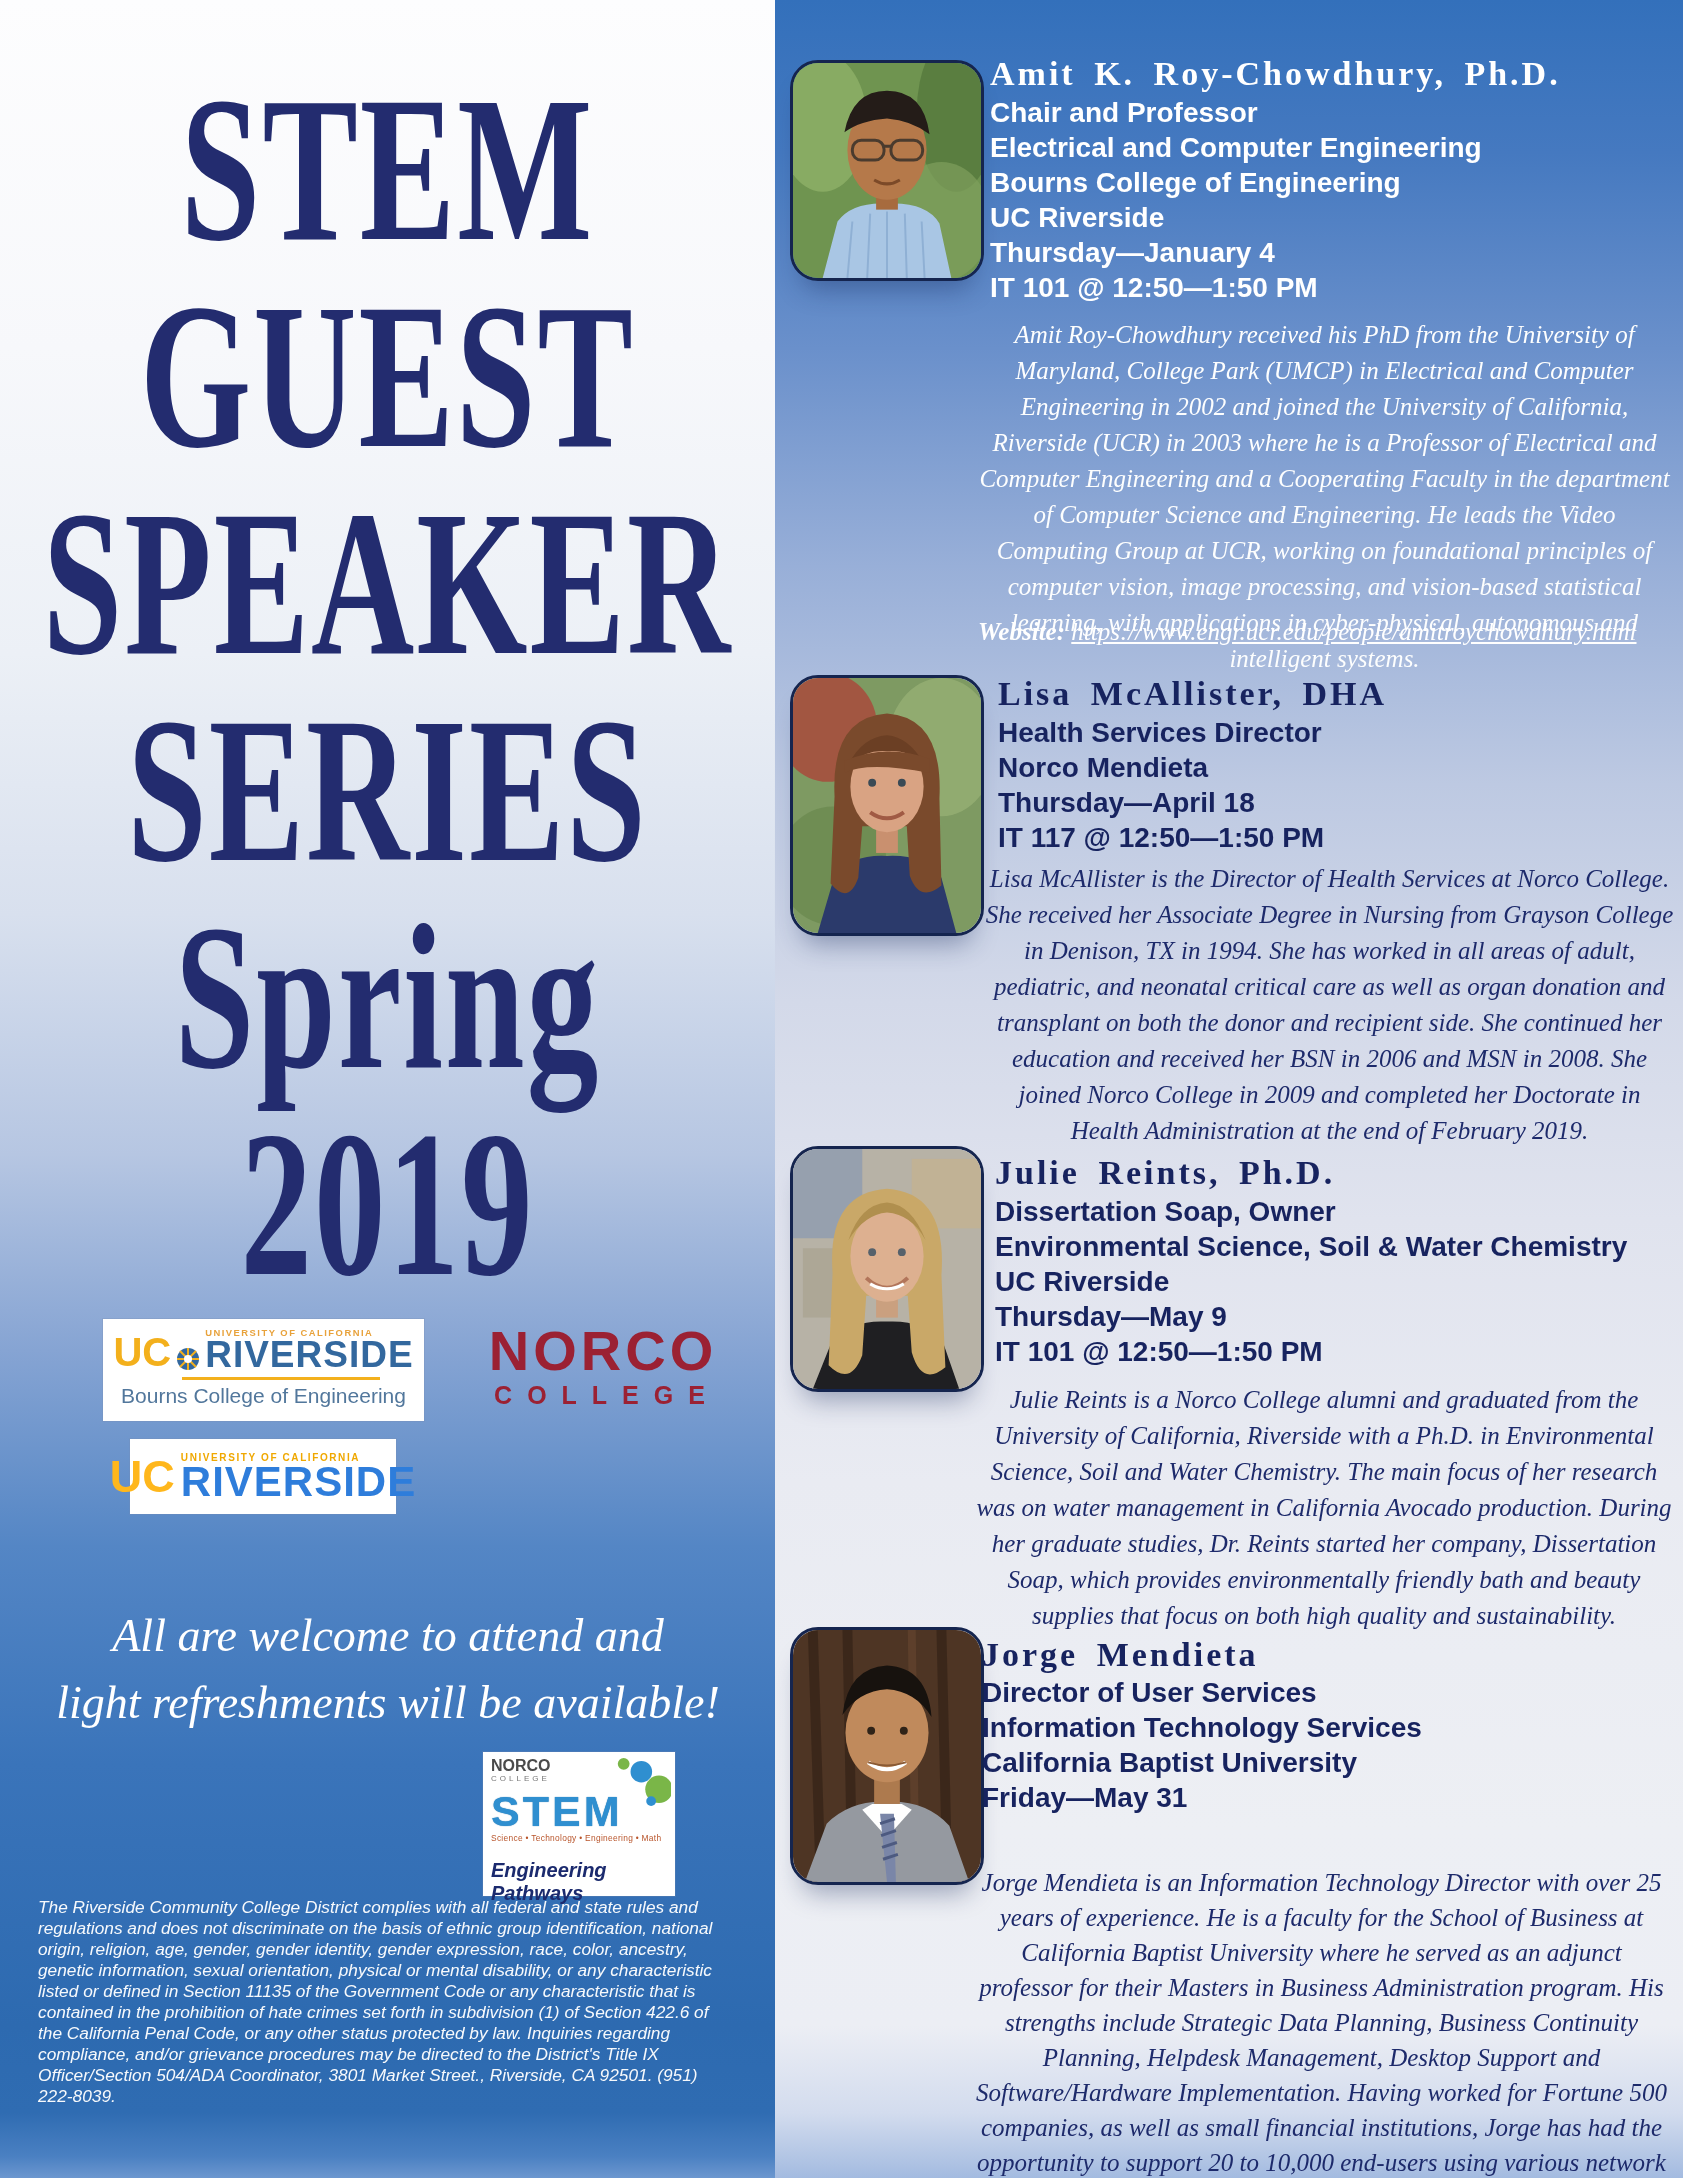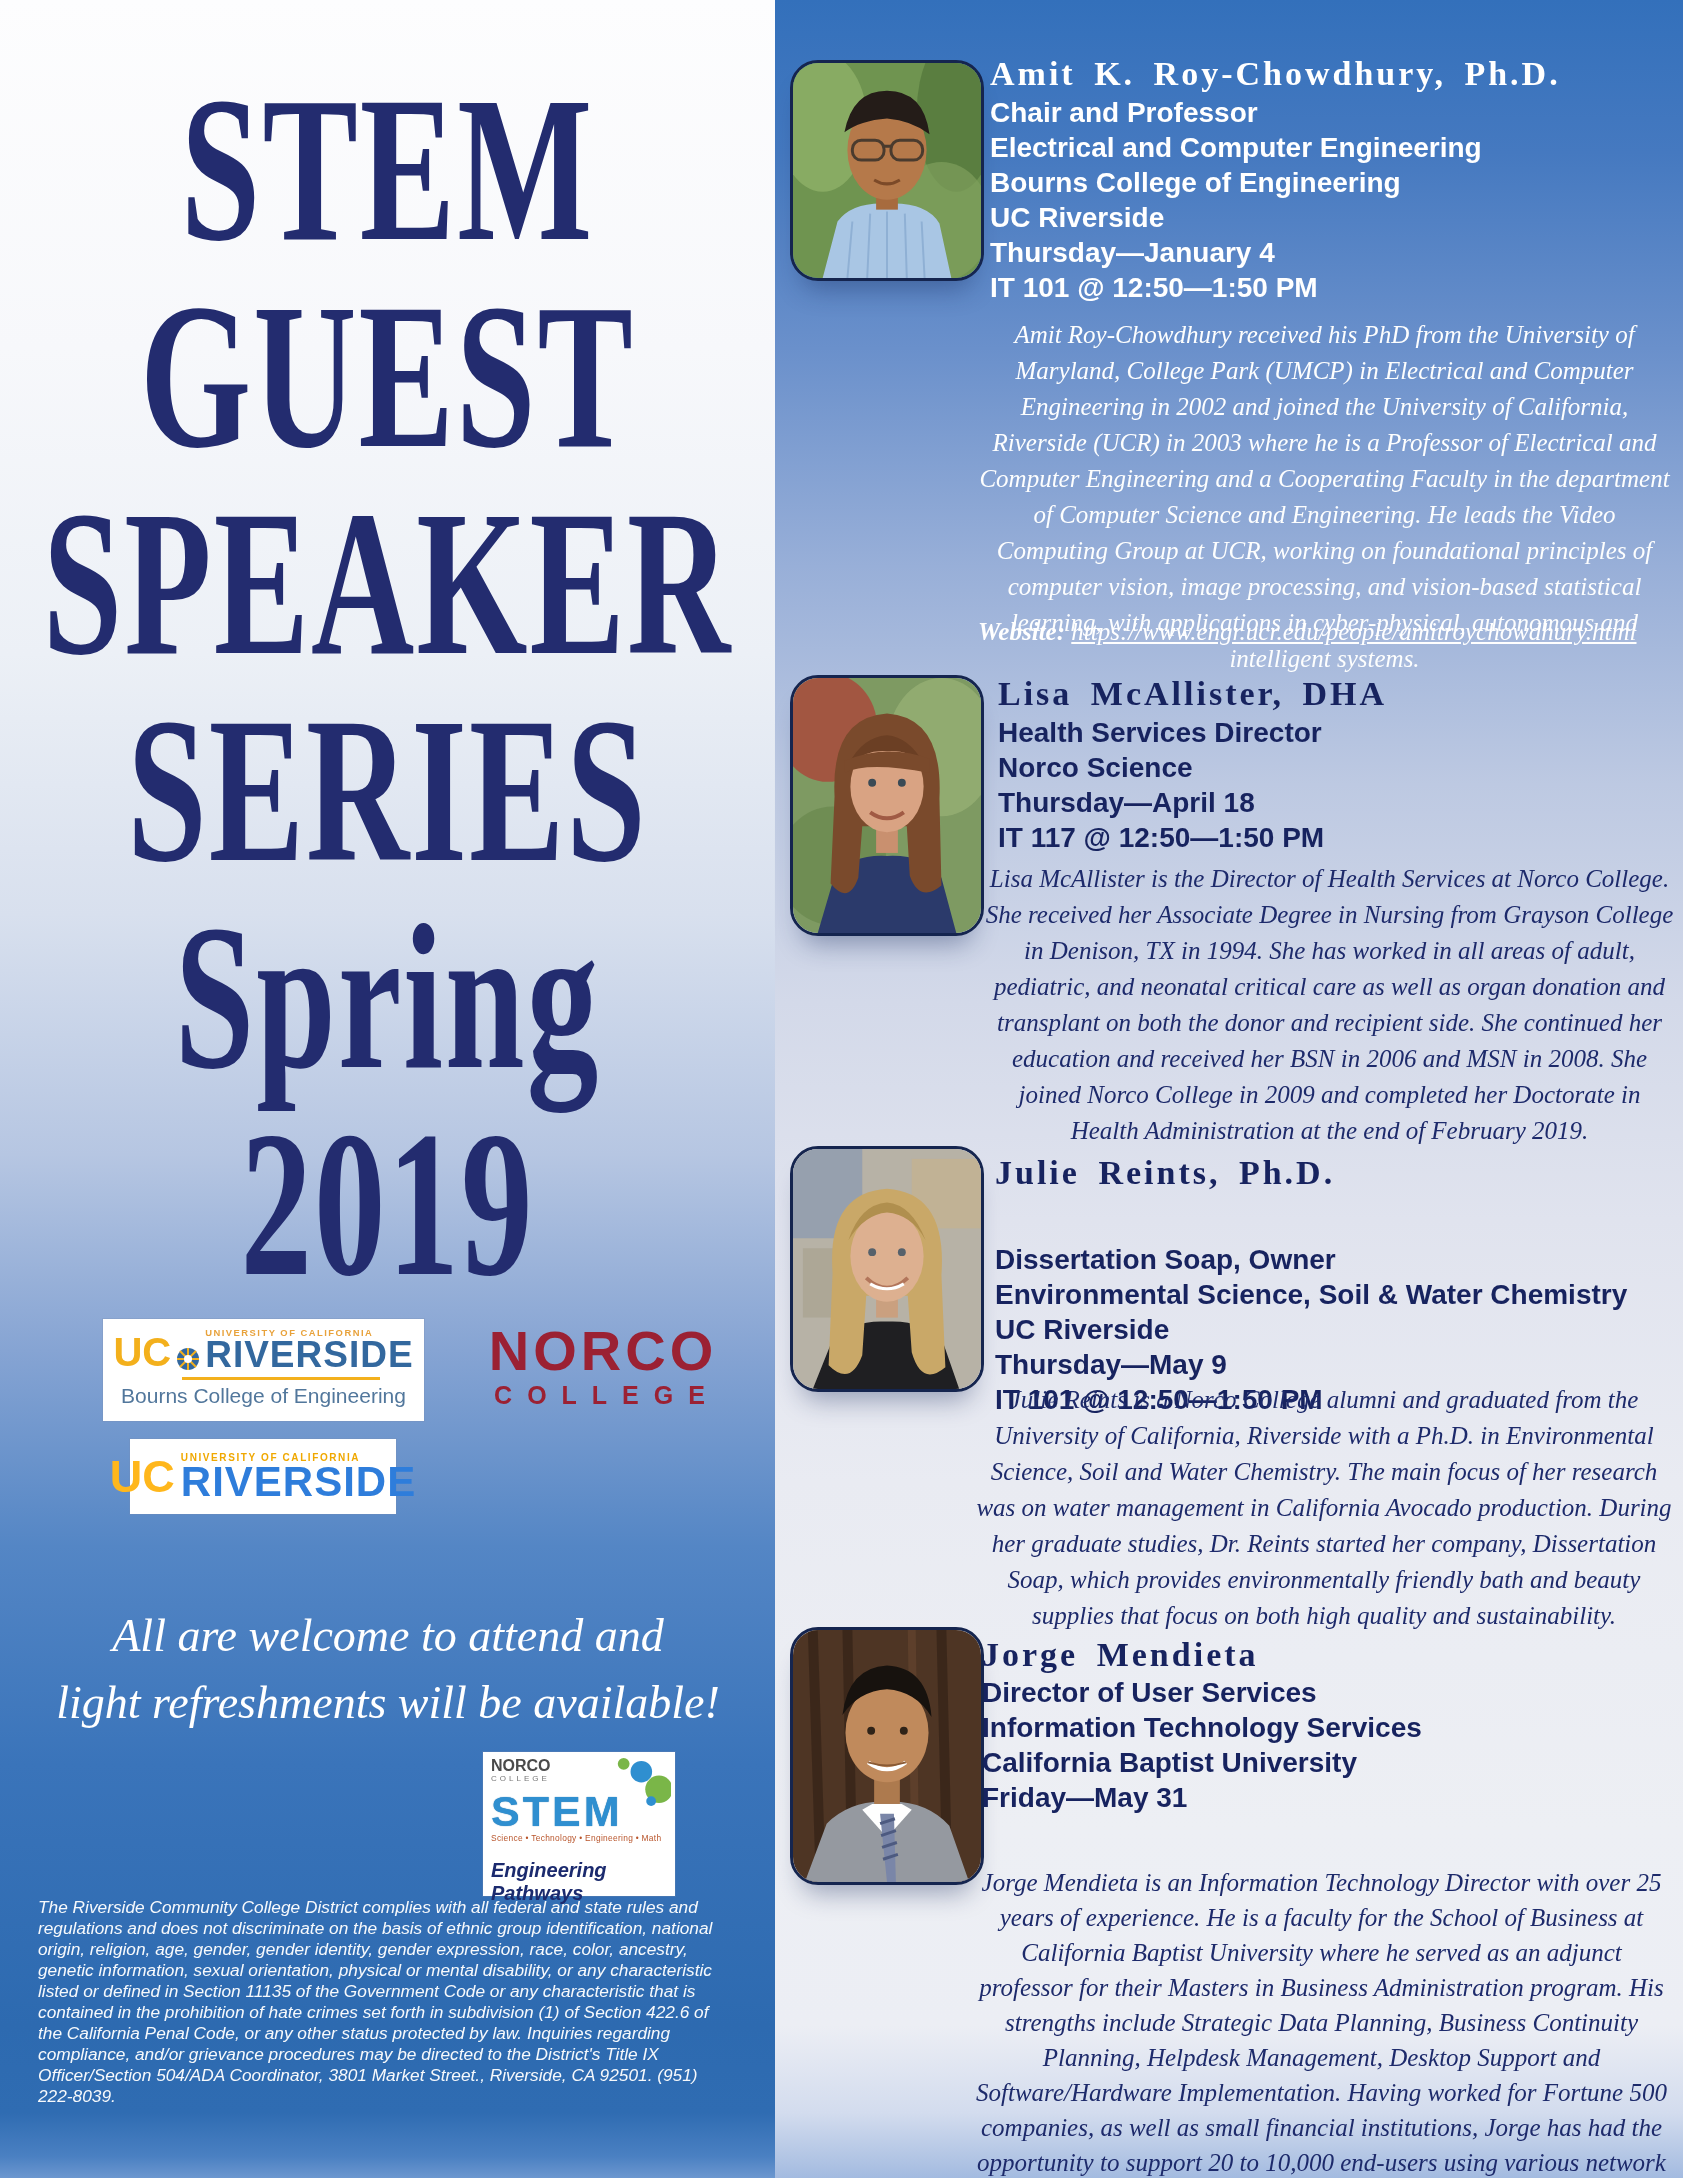--- a/index.html
+++ b/index.html
@@ -203,21 +203,21 @@
       <path d="M54 92 Q70 72 95 74 Q122 72 136 94 Q120 60 95 58 Q68 60 54 92 Z" fill="#6b3f24"></path>
       <path d="M52 96 Q75 84 138 96 L138 82 Q95 66 52 84 Z" fill="#7a4a2c"></path>
       <circle cx="80" cy="106" r="4" fill="#3a4a55"></circle>
         <circle cx="110" cy="106" r="4" fill="#3a4a55"></circle>
       <path d="M78 136 Q95 148 112 136" stroke="#a05a44" stroke-width="4" fill="none"></path>
     </svg>
   </div>
   <div class="name dark" style="left:998px;top:675px;">Lisa McAllister, DHA</div>
   <div class="detail-lines dark" style="left:998px;top:715px;">
       <div>Health Services Director</div>
-      <div>Norco Science</div>
+      <div>Norco Mendieta</div>
       <div>Thursday—April 18</div>
       <div>IT 117 @ 12:50—1:50 PM</div>
     </div>
   <p class="bio dark" style="left:983px;top:861px;width:693px;">Lisa McAllister is the Director of Health Services at Norco College. She received her Associate Degree in Nursing from Grayson  College in Denison, TX in 1994. She has worked in all areas of adult, pediatric, and neonatal critical care as well as organ donation and transplant on both the donor and recipient side.  She continued her education and received her BSN in 2006 and MSN in 2008.  She joined Norco College in 2009 and completed her Doctorate in Health Administration at the end of February 2019.</p>
 
   <div class="photo" style="top:1146px;height:240px;">
     <svg viewBox="0 0 190 242" preserveAspectRatio="none">
       <rect width="190" height="242" fill="#b7b2a6"></rect>
       <rect x="0" y="0" width="70" height="90" fill="#8d9bb0" opacity=".8"></rect>
       <rect x="120" y="10" width="70" height="70" fill="#c2b194" opacity=".9"></rect>
@@ -227,21 +227,21 @@
       <path d="M40 125 Q34 44 95 40 Q156 44 150 127 L154 220 Q130 240 120 205 L116 148 L74 148 L70 208 Q58 240 36 218 Z" fill="#c9a868"></path>
       <ellipse cx="95" cy="108" rx="37" ry="46" fill="#ddb090"></ellipse>
       <path d="M56 92 Q72 66 95 64 Q120 66 134 92 Q120 56 95 54 Q68 56 56 92 Z" fill="#b08f4e"></path>
       <circle cx="80" cy="104" r="4" fill="#56616b"></circle>
         <circle cx="110" cy="104" r="4" fill="#56616b"></circle>
       <path d="M74 130 Q95 150 116 130" stroke="#b2755a" stroke-width="4" fill="none"></path>
       <path d="M78 136 Q95 146 112 136" stroke="#fff" stroke-width="3" fill="none"></path>
     </svg>
   </div>
   <div class="name dark" style="left:995px;top:1154px;">Julie Reints, Ph.D.</div>
-  <div class="detail-lines dark" style="left:995px;top:1194px;margin-top:48px;">
+  <div class="detail-lines dark" style="left:995px;top:1194px;">
       <div>Dissertation Soap, Owner</div>
       <div>Environmental Science, Soil &amp; Water Chemistry</div>
       <div>UC Riverside</div>
       <div>Thursday—May 9</div>
       <div>IT 101 @ 12:50—1:50 PM</div>
     </div>
   <p class="bio dark" style="left:975px;top:1382px;width:698px;">Julie  Reints is a Norco College alumni and graduated from the University of California, Riverside with a Ph.D. in Environmental Science, Soil and Water Chemistry. The main focus of her research was on water management in California Avocado production.  During her graduate studies, Dr. Reints started her company, Dissertation Soap, which provides environmentally friendly bath and beauty supplies that focus on both high quality and sustainability.</p>
 
   <div class="photo" style="top:1627px;height:252px;">
     <svg viewBox="0 0 190 255" preserveAspectRatio="none">

